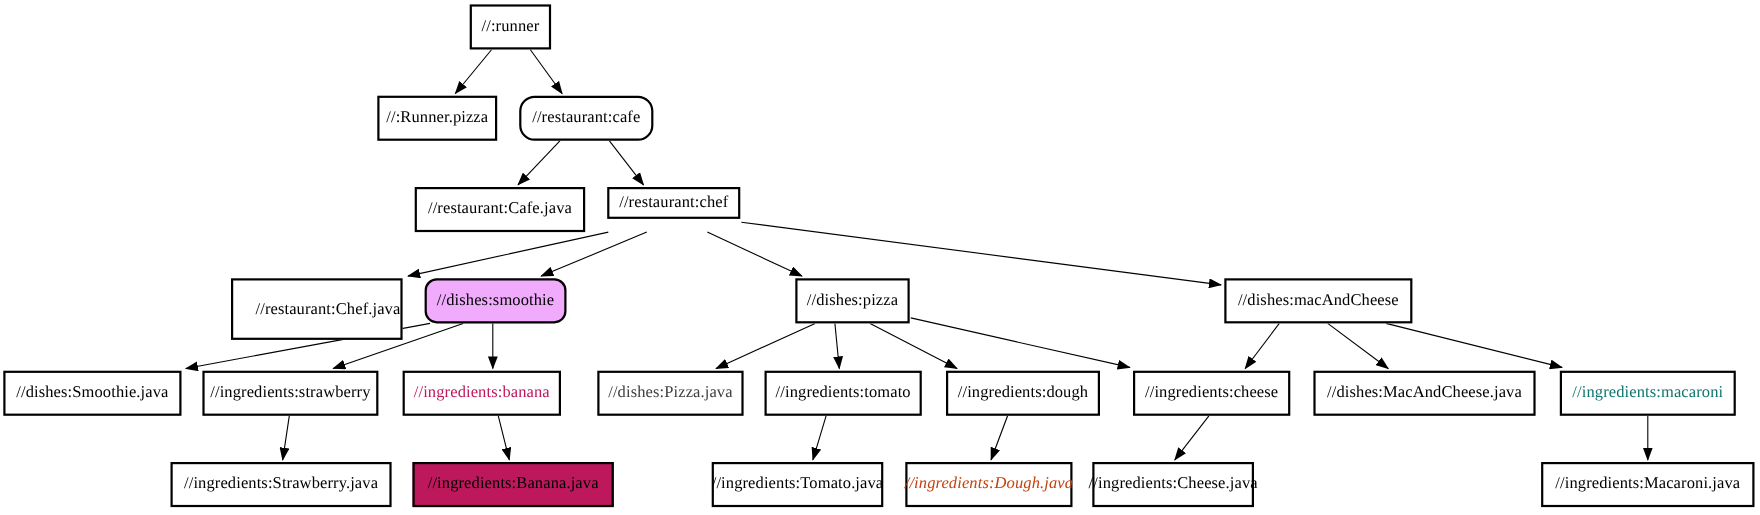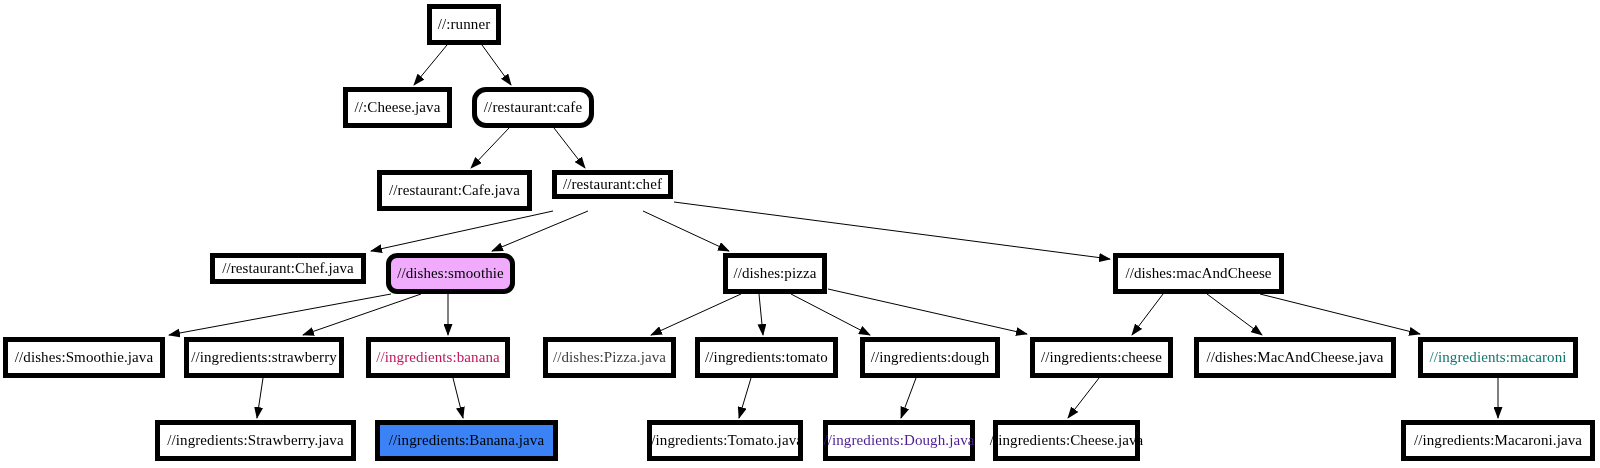--- a/index.html
+++ b/index.html
@@ -21,21 +21,21 @@
     top: 0;
     width: 1600px;
     height: 468px;
   }
   .edge-layer line {
     stroke-width: 1;
   }
   .node {
     position: absolute;
     box-sizing: border-box;
-    border: 5px solid #fca5a5;
+    border: 2px solid #fca5a5;
     background: #ffffff;
     display: flex;
     align-items: center;
     justify-content: center;
   }
   .node-label {
     font-size: 15px;
     line-height: 1;
     color: #000000;
     white-space: nowrap;
@@ -75,32 +75,32 @@
       <line x1="751" y1="378" x2="739" y2="418" stroke="#000000" marker-end="url(#arrowhead)"></line>
       <line x1="916" y1="378" x2="901" y2="418" stroke="#000000" marker-end="url(#arrowhead)"></line>
       <line x1="1099" y1="378" x2="1068" y2="418" stroke="#000000" marker-end="url(#arrowhead)"></line>
       <line x1="1498" y1="378" x2="1498" y2="418" stroke="#000000" marker-end="url(#arrowhead)"></line>
     </svg>
   <div id="node-layer">
       <div class="node" style="left: 427px; top: 4px; width: 74px; height: 41px; border-color: rgb(0, 0, 0); background: rgb(255, 255, 255);">
         <span class="node-label" style="color: rgb(0, 0, 0);">//:runner</span>
       </div>
       <div class="node" style="left: 343px; top: 87px; width: 109px; height: 41px; border-color: rgb(0, 0, 0); background: rgb(255, 255, 255);">
-        <span class="node-label" style="color: rgb(0, 0, 0);">//:Cheese.java</span>
+        <span class="node-label" style="color: rgb(0, 0, 0);">//:Runner.pizza</span>
       </div>
       <div class="node" style="left: 472px; top: 87px; width: 122px; height: 41px; border-color: rgb(0, 0, 0); background: rgb(255, 255, 255); border-radius: 14px;">
         <span class="node-label" style="color: rgb(0, 0, 0);">//restaurant:cafe</span>
       </div>
       <div class="node" style="left: 377px; top: 170px; width: 155px; height: 41px; border-color: rgb(0, 0, 0); background: rgb(255, 255, 255);">
         <span class="node-label" style="color: rgb(0, 0, 0);">//restaurant:Cafe.java</span>
       </div>
       <div class="node" style="left: 552px; top: 170px; width: 121px; height: 29px; border-color: rgb(0, 0, 0); background: rgb(255, 255, 255);">
         <span class="node-label" style="color: rgb(0, 0, 0);">//restaurant:chef</span>
       </div>
-      <div class="node" style="left: 210px; top: 253px; width: 156px; height: 31px; border-color: rgb(0, 0, 0); background: rgb(255, 255, 255);">
+      <div class="node" style="left: 210px; top: 253px; width: 156px; height: 56px; border-color: rgb(0, 0, 0); background: rgb(255, 255, 255); justify-content: flex-end;">
         <span class="node-label" style="color: rgb(0, 0, 0);">//restaurant:Chef.java</span>
       </div>
       <div class="node" style="left: 386px; top: 253px; width: 129px; height: 41px; border-color: rgb(0, 0, 0); background: #f0abfc; border-radius: 11px;">
         <span class="node-label" style="color: rgb(0, 0, 0);">//dishes:smoothie</span>
       </div>
       <div class="node" style="left: 723px; top: 253px; width: 104px; height: 41px; border-color: rgb(0, 0, 0); background: rgb(255, 255, 255);">
         <span class="node-label" style="color: rgb(0, 0, 0);">//dishes:pizza</span>
       </div>
       <div class="node" style="left: 1113px; top: 253px; width: 171px; height: 41px; border-color: rgb(0, 0, 0); background: rgb(255, 255, 255);">
         <span class="node-label" style="color: rgb(0, 0, 0);">//dishes:macAndCheese</span>
@@ -128,28 +128,28 @@
       </div>
       <div class="node" style="left: 1194px; top: 337px; width: 202px; height: 41px; border-color: rgb(0, 0, 0); background: rgb(255, 255, 255);">
         <span class="node-label" style="color: rgb(0, 0, 0);">//dishes:MacAndCheese.java</span>
       </div>
       <div class="node" style="left: 1418px; top: 337px; width: 160px; height: 41px; border-color: rgb(0, 0, 0); background: rgb(255, 255, 255);">
         <span class="node-label" style="color: #0f766e; text-align: right;">//ingredients:macaroni</span>
       </div>
       <div class="node" style="left: 155px; top: 420px; width: 201px; height: 41px; border-color: rgb(0, 0, 0); background: rgb(255, 255, 255);">
         <span class="node-label" style="color: rgb(0, 0, 0);">//ingredients:Strawberry.java</span>
       </div>
-      <div class="node" style="left: 375px; top: 420px; width: 183px; height: 41px; border-color: rgb(0, 0, 0); background: #3b82f6;">
+      <div class="node" style="left: 375px; top: 420px; width: 183px; height: 41px; border-color: rgb(0, 0, 0); background: #be185d;">
         <span class="node-label" style="color: rgb(0, 0, 0);">//ingredients:Banana.java</span>
       </div>
       <div class="node" style="left: 647px; top: 420px; width: 156px; height: 41px; border-color: rgb(0, 0, 0); background: rgb(255, 255, 255);">
         <span class="node-label" style="color: rgb(0, 0, 0);">//ingredients:Tomato.java</span>
       </div>
       <div class="node" style="left: 823px; top: 420px; width: 152px; height: 41px; border-color: rgb(0, 0, 0); background: rgb(255, 255, 255);">
-        <span class="node-label" style="color: #4c1d95;">//ingredients:Dough.java</span>
+        <span class="node-label" style="color: #c2410c; font-style: italic;">//ingredients:Dough.java</span>
       </div>
       <div class="node" style="left: 993px; top: 420px; width: 147px; height: 41px; border-color: rgb(0, 0, 0); background: rgb(255, 255, 255);">
         <span class="node-label" style="color: rgb(0, 0, 0);">//ingredients:Cheese.java</span>
       </div>
       <div class="node" style="left: 1401px; top: 420px; width: 194px; height: 41px; border-color: rgb(0, 0, 0); background: rgb(255, 255, 255);">
         <span class="node-label" style="color: rgb(0, 0, 0);">//ingredients:Macaroni.java</span>
       </div>
     </div>
 </div>
 

